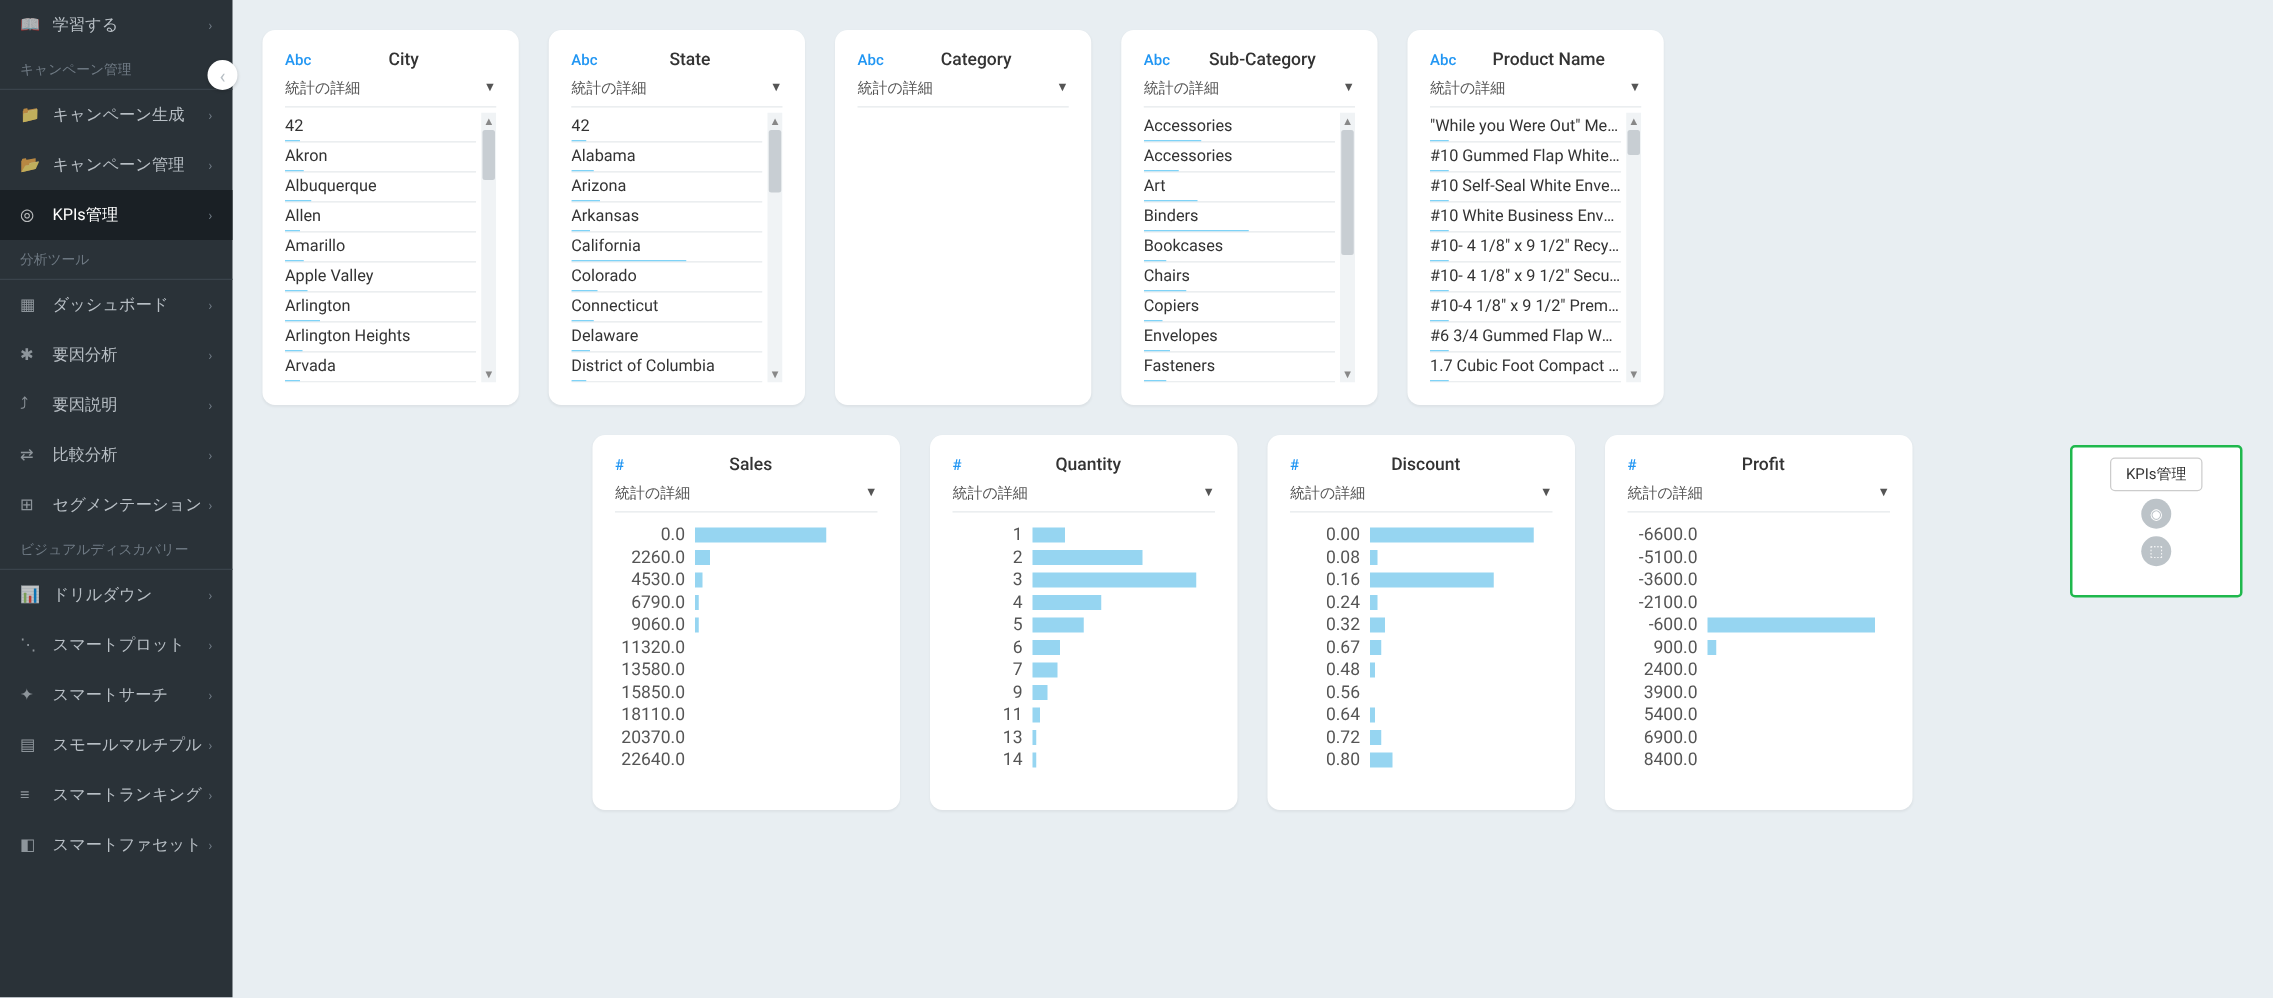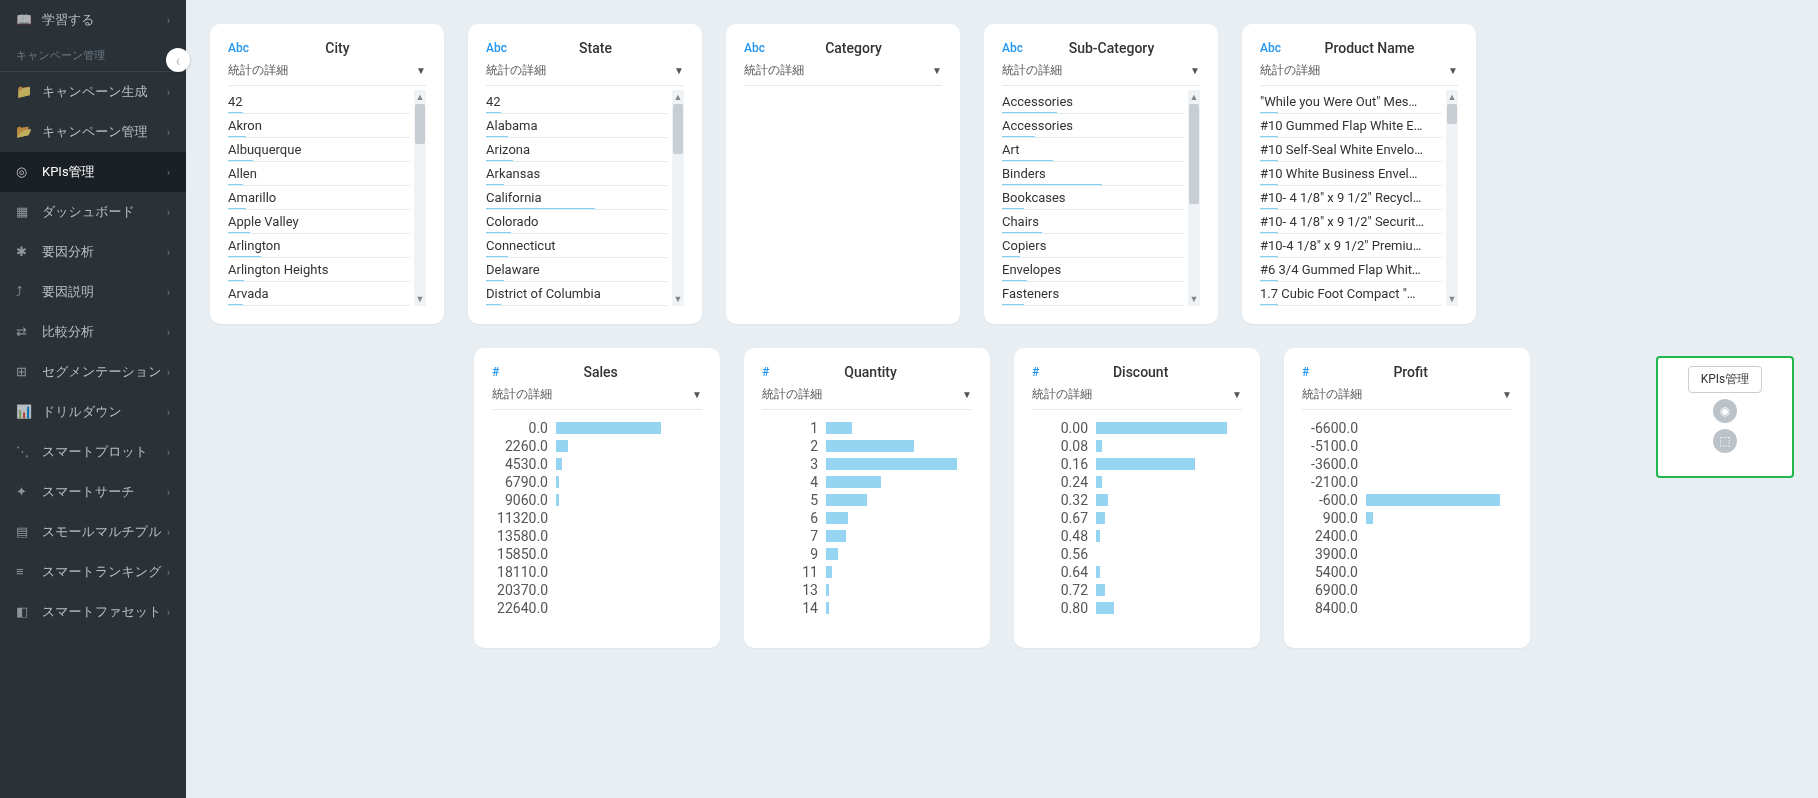--- a/index.html
+++ b/index.html
@@ -13,21 +13,21 @@
 .collapse-btn{position:absolute;left:166px;top:48px;width:24px;height:24px;background:#fff;border-radius:50%;display:flex;align-items:center;justify-content:center;box-shadow:0 1px 3px rgba(0,0,0,.2);cursor:pointer;z-index:10}
 .nav-item{display:flex;align-items:center;padding:11px 16px;font-size:13px;cursor:pointer;justify-content:space-between}
 .nav-item.active{background:#1a2025;color:#fff}
 .nav-left{display:flex;align-items:center;gap:10px}
 .nav-icon{width:16px;height:16px;display:inline-block;opacity:.7}
 .nav-section{padding:8px 16px;font-size:11px;color:#6f7a84;border-bottom:1px solid #3a434b}
 .chev{font-size:11px;color:#6f7a84}
 .main{position:absolute;left:186px;top:0;right:0;bottom:0;padding:24px;overflow:auto}
 .row{display:flex;gap:24px;margin-bottom:24px}
 .row2{display:flex;gap:24px;justify-content:center}
-.card{background:#fff;border-radius:10px;padding:16px 18px 18px;box-shadow:0 1px 2px rgba(0,0,0,.05);width:234px;height:300px;display:flex;flex-direction:column}
+.card{background:#fff;border-radius:10px;padding:16px 18px 18px;box-shadow:0 1px 2px rgba(0,0,0,.05);width:205px;height:300px;display:flex;flex-direction:column}
 .card-num{width:246px;height:300px}
 .card-head{display:flex;align-items:center;margin-bottom:6px}
 .type-tag{color:#2196f3;font-size:12px;font-weight:500}
 .card-title{flex:1;text-align:center;font-size:14px;color:#333;font-weight:500}
 .stats-row{display:flex;align-items:center;justify-content:space-between;font-size:12px;color:#555;border-bottom:1px solid #e5e9ec;padding-bottom:6px;margin-bottom:4px}
 .stats-row .dd{font-size:10px}
 .list-wrap{flex:1;overflow:hidden;position:relative;display:flex}
 .list{flex:1;overflow:hidden}
 .list-item{font-size:13px;color:#333;padding:4px 0;border-bottom:1px solid #e5e9ec;white-space:nowrap;overflow:hidden;text-overflow:ellipsis;position:relative}
 .list-item::after{content:"";position:absolute;left:0;bottom:-1px;height:2px;background:#7fd3f7;width:var(--w,12%)}
@@ -74,20 +74,21 @@
       </span>
       <span class="chev">›</span>
     </div>
   <div class="nav-item active">
       <span class="nav-left">
         <span class="nav-icon">◎</span>
         <span>KPIs管理</span>
       </span>
       <span class="chev">›</span>
     </div>
+  <div class="nav-section">分析ツール</div>
   <div class="nav-item">
       <span class="nav-left">
         <span class="nav-icon">▦</span>
         <span>ダッシュボード</span>
       </span>
       <span class="chev">›</span>
     </div>
   <div class="nav-item">
       <span class="nav-left">
         <span class="nav-icon">✱</span>
@@ -109,20 +110,21 @@
       </span>
       <span class="chev">›</span>
     </div>
   <div class="nav-item">
       <span class="nav-left">
         <span class="nav-icon">⊞</span>
         <span>セグメンテーション</span>
       </span>
       <span class="chev">›</span>
     </div>
+  <div class="nav-section">ビジュアルディスカバリー</div>
   <div class="nav-item">
       <span class="nav-left">
         <span class="nav-icon">📊</span>
         <span>ドリルダウン</span>
       </span>
       <span class="chev">›</span>
     </div>
   <div class="nav-item">
       <span class="nav-left">
         <span class="nav-icon">⋱</span>

